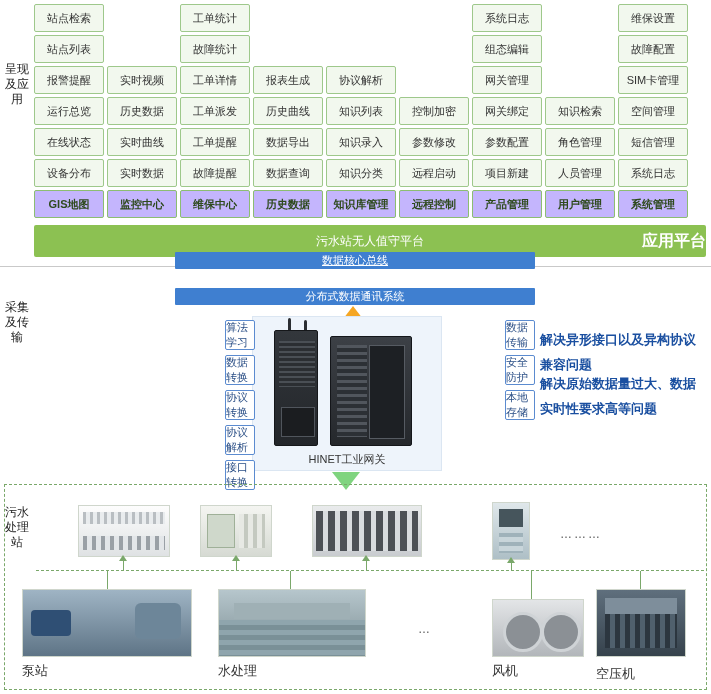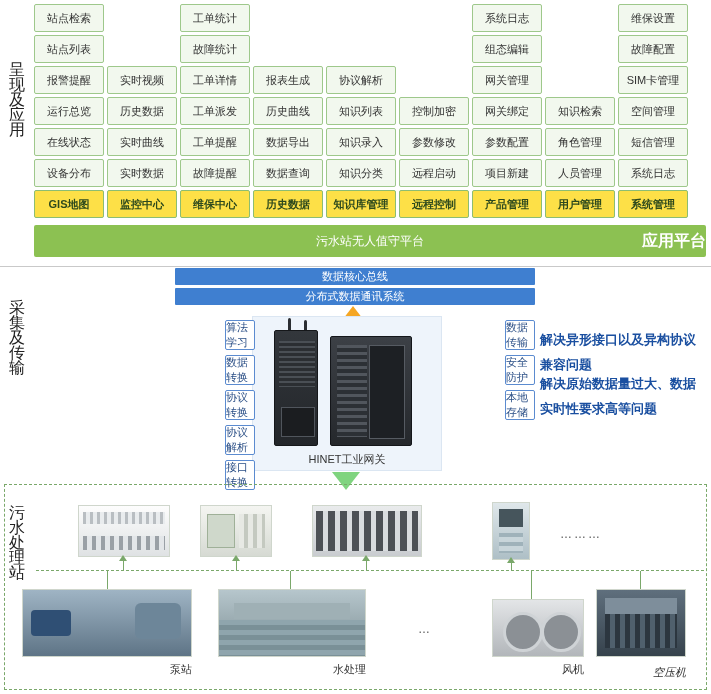--- a/index.html
+++ b/index.html
@@ -13,21 +13,21 @@
     position: relative;
     width: 711px; height: 694px;
     overflow: hidden;
   }
 
   
   .rail {
     position: absolute;
     left: 4px;
     width: 26px;
-    font-size: 16px;
+    font-size: 12px;
     color: #222;
     text-align: center;
     line-height: 15px;
     letter-spacing: 0px;
   }
   #rail-app   { top: 62px; }
   #rail-coll  { top: 300px; }
   #rail-site  { top: 505px; }
 
   
@@ -51,21 +51,21 @@
     align-items: center;
     justify-content: center;
     border-radius: 2px;
     white-space: nowrap;
   }
   .cell.empty {
     border: none;
     background: transparent;
   }
   .cell.strong {
-    background: #fde047;
+    background: #c4b5fd;
     border-color: #8cbd72;
     color: #2e4a1d;
     font-weight: bold;
   }
   
   .c-w  { width: 70px; }
 
   
   #platform-bar {
     position: absolute;
@@ -99,21 +99,21 @@
   .bus {
     position: absolute;
     left: 175px;
     width: 360px; height: 17px;
     background: #3f7fd0;
     color: #ffffff;
     font-size: 11px;
     display: flex; align-items: center; justify-content: center;
     border-radius: 1px;
   }
-  #bus1 { top: 268px; }
+  #bus1 { top: 252px; text-decoration: underline; }
   #bus2 { top: 288px; }
 
   
   #orange-arrow {
     position: absolute;
     left: 340px; top: 306px;
     width: 0; height: 0;
     border-left: 13px solid transparent;
     border-right: 13px solid transparent;
     border-bottom: 17px solid #f5a623;
@@ -337,23 +337,23 @@
     content:""; position:absolute; left:8px; top:8px; right:8px; height:26px;
     background:#7e8e9b;
   }
   .t-comp::after {
     content:""; position:absolute; left:8px; bottom:8px; right:8px; height:34px;
     background: repeating-linear-gradient(90deg,#2c363f 0 5px,#50606d 5px 10px);
   }
 
   .thumb-caption {
     position: absolute;
-    font-size: 11px;
+    font-size: 13px;
     color: #333;
-    text-align: right;
+    text-align: left;
   }
   .dots {
     position: absolute;
     font-size: 12px;
     color: #555;
     letter-spacing: 2px;
   }
 </style>
 </head>
 <body>
@@ -513,15 +513,15 @@
 
   <div class="thumb t-pump" style="left:22px;  top:589px; width:170px; height:68px;"></div>
   <div class="thumb t-water" style="left:218px; top:589px; width:148px; height:68px;"></div>
   <div class="dots" style="left:418px; top:622px;">…</div>
   <div class="thumb t-fan" style="left:492px; top:599px; width:92px; height:58px;"></div>
   <div class="thumb t-comp" style="left:596px; top:589px; width:90px; height:68px;"></div>
 
   <div class="thumb-caption" style="left:22px;  top:662px; width:170px;">泵站</div>
   <div class="thumb-caption" style="left:218px; top:662px; width:148px;">水处理</div>
   <div class="thumb-caption" style="left:492px; top:662px; width:92px;">风机</div>
-  <div class="thumb-caption" style="left:596px; top:665px; width:90px;font-style:italic;">空压机</div>
+  <div class="thumb-caption" style="left:596px; top:665px; width:90px;">空压机</div>
 
 </div>
 
 </body></html>

